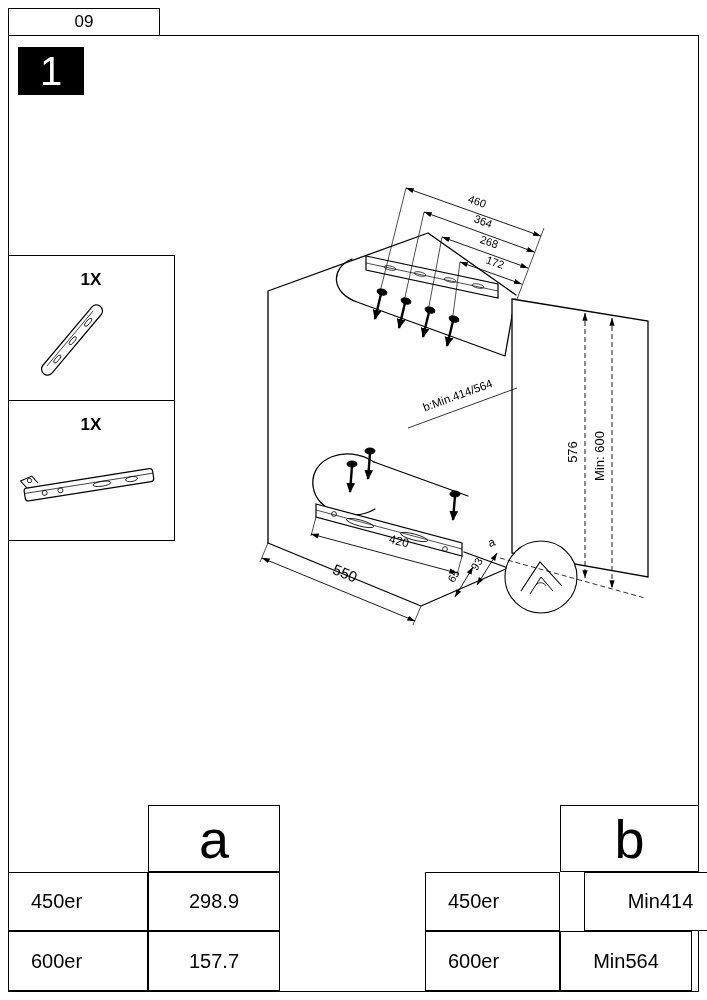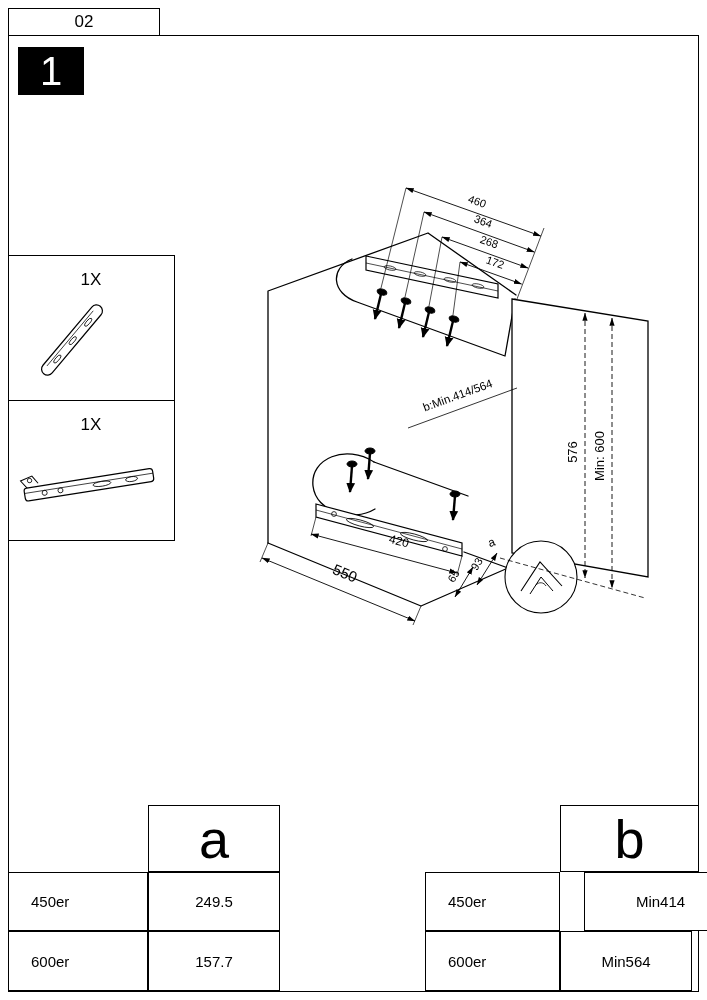--- a/index.html
+++ b/index.html
@@ -5,39 +5,39 @@
   * { margin:0; padding:0; box-sizing:border-box; }
   html,body { width:707px; height:1000px; background:#fff; }
   body { position:relative; font-family:"Liberation Sans", sans-serif; color:#000; overflow:hidden; }
   .abs { position:absolute; }
   .frame { left:8px; top:35px; width:691px; height:957px; border:1.6px solid #000; }
   .pagenum-box { left:8px; top:8px; width:152px; height:28px; border:1.4px solid #000; background:#fff;
                  display:flex; align-items:center; justify-content:center; font-size:17px; }
   .step-box { left:18px; top:47px; width:66px; height:48px; background:#000; color:#fff;
               display:flex; align-items:center; justify-content:center; font-size:40px; }
   .parts-col { left:8px; top:255px; width:167px; border-top:1.4px solid #000; border-right:1.4px solid #000; }
-  .part-cell { position:relative; border-bottom:1.4px solid #000; width:100%; }
+  .part-cell { position:relative; border-bottom:1.4px solid #000; width:100%;font-weight:bold; }
   .part-cell .qty { position:absolute; top:14px; left:0; width:100%; text-align:center; font-size:17px; }
   .part-cell svg { position:absolute; left:0; top:0; }
   .drawing { left:0; top:0; }
   svg text { font-family:"Liberation Sans", sans-serif; }
   .thead { position:absolute; border:1.4px solid #000; background:#fff; display:flex;
            align-items:center; justify-content:center; font-size:54px; line-height:1; }
   .cell { position:absolute; border:1.4px solid #000; background:#fff; display:flex;
-          align-items:center; font-size:15px; }
+          align-items:center; font-size:20px; }
   .cell.left { padding-left:22px; }
   .cell.center { justify-content:center; }
 </style>
 </head>
 <body>
 
 <div class="abs frame"></div>
 
 <div class="abs pagenum-box">
-  <span>02</span>
+  <span>09</span>
 </div>
 
 <div class="abs step-box">
   <span>1</span>
 </div>
 
 <div class="abs parts-col">
   <div class="part-cell" style="height:145px">
     <span class="qty">1X</span>
     <svg width="167" height="145" viewBox="0 0 167 145">
@@ -190,21 +190,21 @@
     <text x="577" y="452" font-size="13" transform="rotate(-90 577 452)">576</text>
     <text x="604" y="456" font-size="13" transform="rotate(-90 604 456)">Min: 600</text>
     <text x="459" y="399" font-size="11.5" transform="rotate(-20.1 459 399)">b:Min.414/564</text>
   </g>
 </svg>
 
 <div class="thead" style="left:148px; top:805px; width:132px; height:67px">
   <span>a</span>
 </div>
 <div class="cell left" style="left:8px; top:872px; width:140px; height:59px">450er</div>
-<div class="cell center" style="left:148px; top:872px; width:132px; height:59px">249.5</div>
+<div class="cell center" style="left:148px; top:872px; width:132px; height:59px">298.9</div>
 <div class="cell left" style="left:8px; top:931px; width:140px; height:60px">600er</div>
 <div class="cell center" style="left:148px; top:931px; width:132px; height:60px">157.7</div>
 
 <div class="thead" style="left:560px; top:805px; width:139px; height:67px">
   <span>b</span>
 </div>
 <div class="cell left" style="left:425px; top:872px; width:135px; height:59px">450er</div>
 <div class="cell center" style="left:584px; top:872px; width:153px; height:59px">Min414</div>
 <div class="cell left" style="left:425px; top:931px; width:135px; height:60px">600er</div>
 <div class="cell center" style="left:560px; top:931px; width:132px; height:60px">Min564</div>

